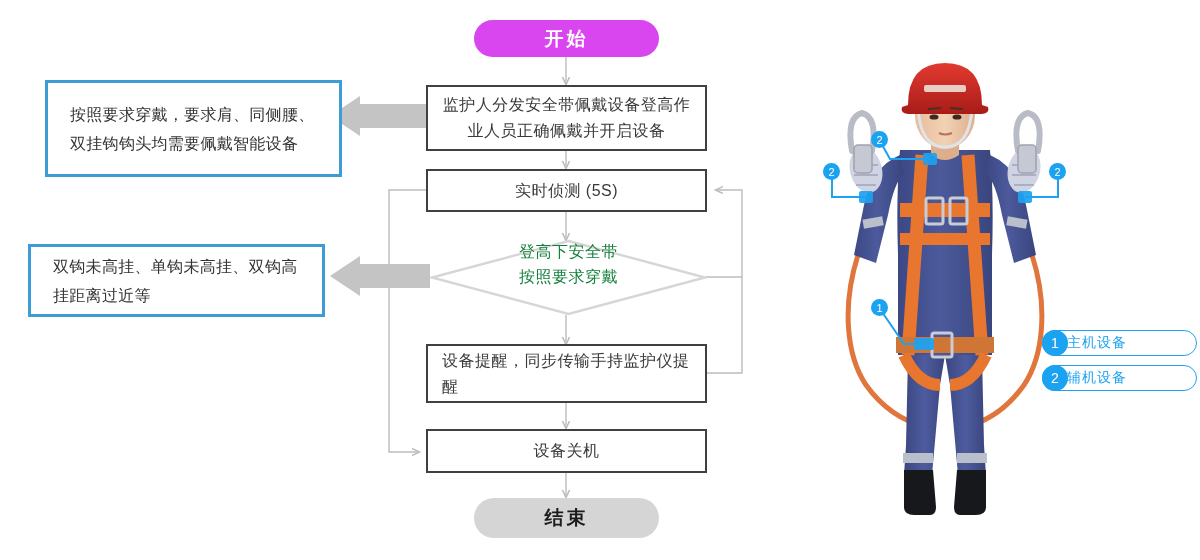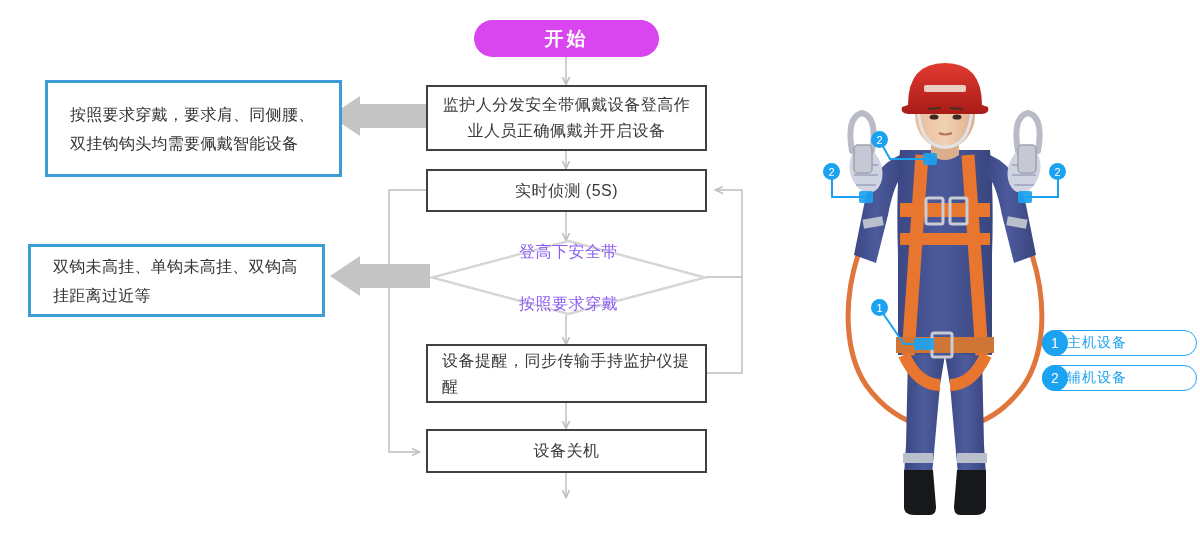--- a/index.html
+++ b/index.html
@@ -36,23 +36,23 @@
     border:2px solid #404040;
     background:#ffffff;
     padding:8px 14px;
   }
   .procbox.left-align{justify-content:flex-start;text-align:left;}
 
   .diamond-wrap{position:absolute;}
   .diamond-wrap svg{display:block;}
   .diamond-label{
     position:absolute;left:0;top:0;width:100%;height:100%;
-    display:flex;align-items:center;justify-content:space-between;
+    display:flex;align-items:center;justify-content:flex-start;
     flex-direction:column;
-    font-size:16px;line-height:25px;color:#8b5cf6;
+    font-size:16px;line-height:25px;color:#15803d;
     text-align:center;letter-spacing:.5px;
     pointer-events:none;
   }
 
   
   .callout{
     position:absolute;
     box-sizing:border-box;
     border:3px solid #3d9bd6;
     background:#ffffff;
@@ -164,20 +164,23 @@
   </div>
 
   <div class="node procbox left-align" style="left:426px;top:344px;width:281px;height:59px;">
     <span>设备提醒，同步传输手持监护仪提醒</span>
   </div>
 
   <div class="node procbox" style="left:426px;top:429px;width:281px;height:44px;">
     <span>设备关机</span>
   </div>
 
+  <div class="node terminator term-end" style="left:474px;top:498px;width:185px;height:40px;">
+    <span>结束</span>
+  </div>
 
   <div class="callout" style="left:28px;top:80px;width:297px;height:97px;margin-left:17px;">
     <span>按照要求穿戴，要求肩、同侧腰、双挂钩钩头均需要佩戴智能设备</span>
   </div>
 
   <div class="callout" style="left:28px;top:244px;width:297px;height:73px;">
     <span>双钩未高挂、单钩未高挂、双钩高挂距离过近等</span>
   </div>
 
   <div class="worker">

